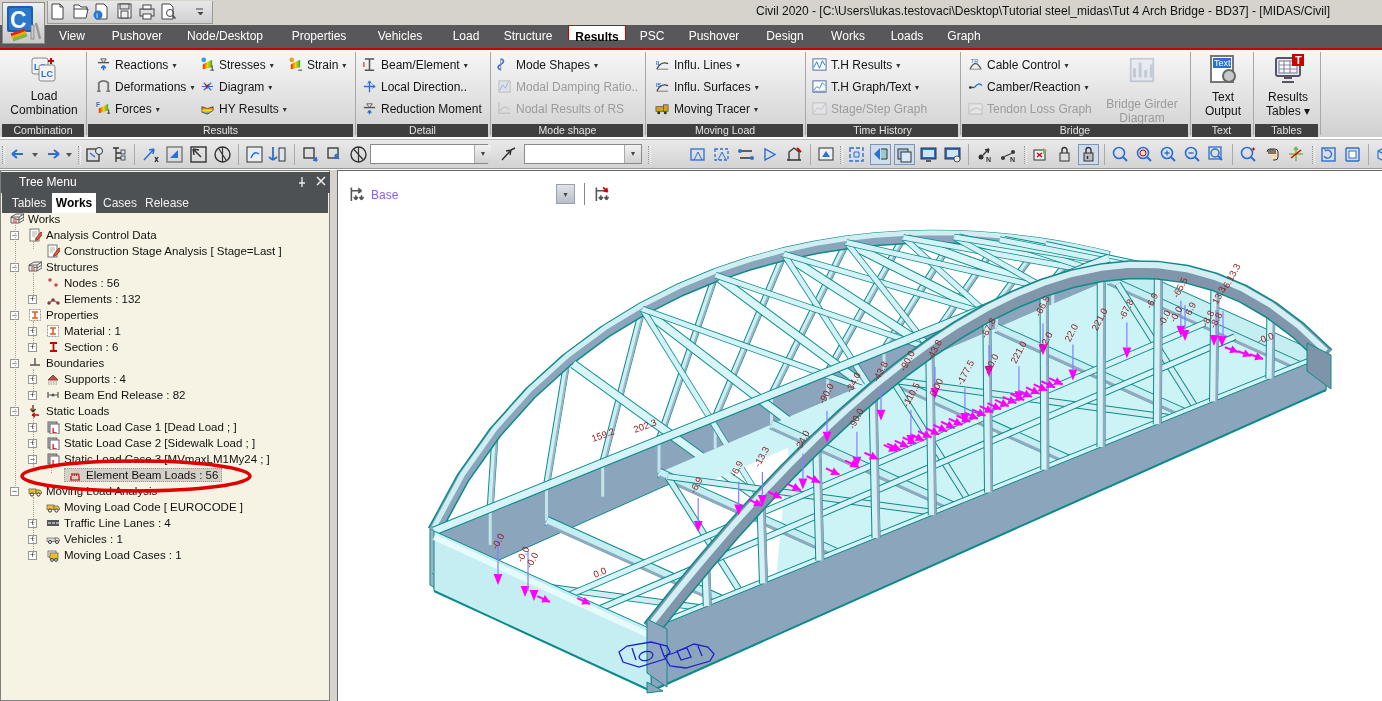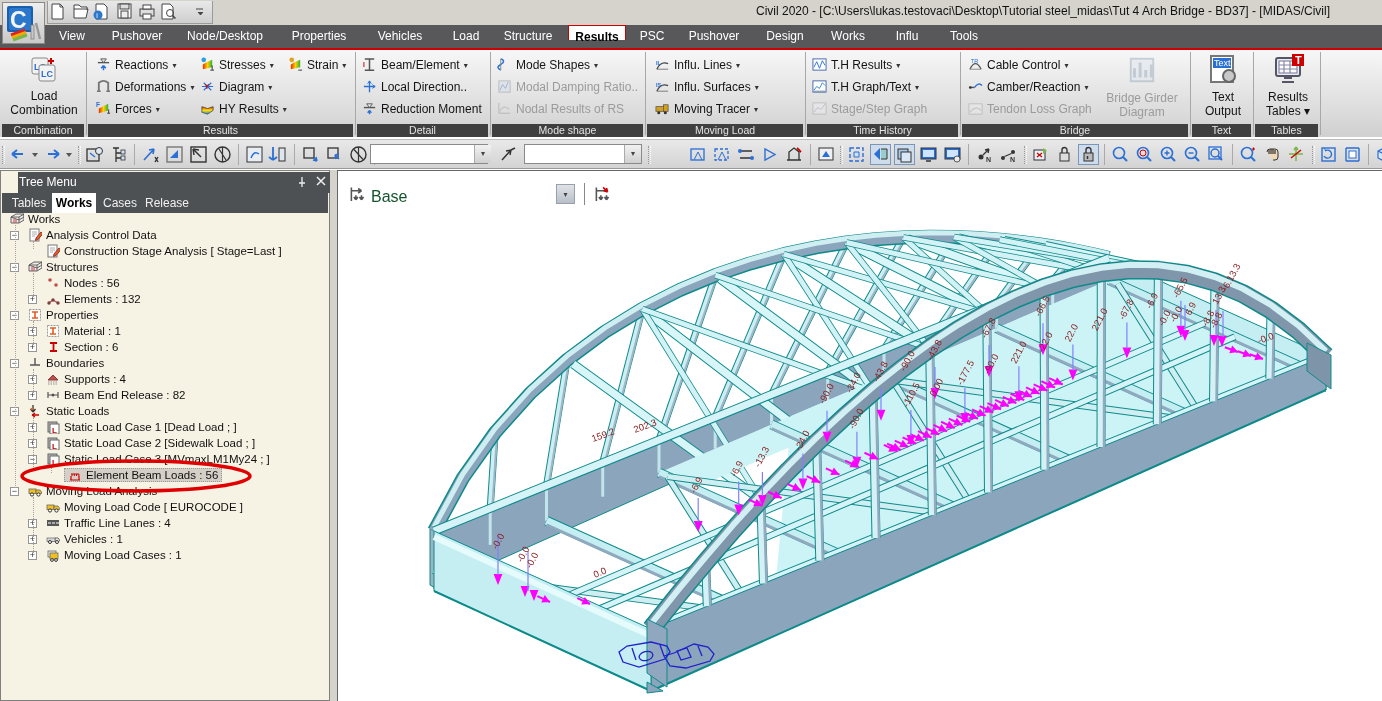--- a/index.html
+++ b/index.html
@@ -19,21 +19,21 @@
 .ritem{position:absolute;height:16px;font-size:12px;color:#141414;white-space:nowrap}
 .ritem .ic{display:inline-block;width:15px;height:15px;vertical-align:-3px;margin-right:4px}
 .ritem .car{font-size:8px;color:#333;margin-left:4px;vertical-align:1px}
 .bigbtn{position:absolute;text-align:center;font-size:12px;color:#141414}
 .gray{color:#9b9b9b}
 #toolbar{position:absolute;left:0;top:139px;width:1382px;height:30px;background:linear-gradient(#e9e9e9,#d3d3d3);border-top:1px solid #bbb;border-bottom:1px solid #999}
 .tbtn{position:absolute;top:4px;width:21px;height:21px}
 .tsep{position:absolute;top:4px;width:1px;height:21px;background:#aaa}
 .grip{position:absolute;top:6px;width:3px;height:18px;border-left:1px dotted #999;border-right:1px dotted #fff}
 #tree{position:absolute;left:0;top:170px;width:330px;height:531px;background:#f6f3e4;border:1px solid #7f7f7f}
-#treetitle{position:absolute;left:17px;top:1px;width:364px;height:21px;background:#4e5154;color:#fff;font-size:12px;line-height:21px;padding-left:1px}
+#treetitle{position:absolute;left:0;top:1px;width:364px;height:21px;background:#4e5154;color:#fff;font-size:12px;line-height:21px;padding-left:18px}
 #treetabs{position:absolute;left:1px;top:22px;width:326px;height:20px;background:#4e5154}
 #treetabs .tt{position:absolute;top:0;height:20px;line-height:20px;font-size:12px;color:#f0f0f0;text-align:center}
 #treetabs .sel{background:#fff;color:#000;font-weight:bold}
 #treebody{position:absolute;left:1px;top:42px;width:326px;height:486px;font-size:11.5px;color:#111}
 .trow{position:absolute;white-space:nowrap}
 .ebox{position:absolute;width:9px;height:9px;background:#fff;border:1px solid #969696;font-size:9px;line-height:7px;text-align:center;color:#333}
 #splitter{position:absolute;left:330px;top:170px;width:7px;height:531px;background:#d6d3cc}
 #canvas{position:absolute;left:337px;top:170px;width:1045px;height:531px;background:#fff;border-left:1px solid #666;border-top:1px solid #666}
 #basebar{position:absolute;left:337px;top:170px;width:1045px;height:40px}
 </style></head>
@@ -78,22 +78,22 @@
       <div class="tab" style="left:180px;width:90px">Node/Desktop</div>
       <div class="tab" style="left:283px;width:72px">Properties</div>
       <div class="tab" style="left:366px;width:68px">Vehicles</div>
       <div class="tab" style="left:442px;width:48px">Load</div>
       <div class="tab" style="left:498px;width:60px">Structure</div>
       <div class="tab sel" style="left:568px;width:58px">Results</div>
       <div class="tab" style="left:630px;width:44px">PSC</div>
       <div class="tab" style="left:682px;width:64px">Pushover</div>
       <div class="tab" style="left:757px;width:56px">Design</div>
       <div class="tab" style="left:822px;width:52px">Works</div>
-      <div class="tab" style="left:882px;width:50px">Influ</div>
-      <div class="tab" style="left:939px;width:50px">Tools</div>
+      <div class="tab" style="left:882px;width:50px">Loads</div>
+      <div class="tab" style="left:939px;width:50px">Graph</div>
     </div>
 <div id="redline"></div>
 <div id="ribbon"><svg width="0" height="0">
         <defs>
           <linearGradient id="rg1" x1="0" y1="0" x2="1" y2="0">
             <stop offset="0" stop-color="#e03000"></stop>
             <stop offset="0.5" stop-color="#ffd000"></stop>
             <stop offset="1" stop-color="#30b030"></stop>
           </linearGradient>
           <linearGradient id="rg2" x1="0" y1="0" x2="0" y2="1">
@@ -187,21 +187,21 @@
           <rect x="10" y="10" width="16" height="16" rx="2" fill="#f2f2f2" stroke="#888"></rect>
           <text x="12" y="22" font-size="9" fill="#2a6fd6" font-weight="bold">LC</text>
           <path d="M22 3 v6 M19 6 h6" stroke="#c00" stroke-width="2"></path>
         </svg>
 <div style="margin-top:1px">Load<br>Combination</div></div>
 <div class="bigbtn gray" style="left:1096px;top:5px;width:92px">
 <svg width="30" height="30" viewBox="0 0 16 16" opacity="0.5">
           <rect x="2" y="2" width="12" height="12" fill="#dfe7ef" stroke="#9ab"></rect>
           <path d="M4 12 v-5 M7 12 v-8 M10 12 v-4 M13 12 v-7" stroke="#9ab" stroke-width="1.6"></path>
         </svg>
-<div style="margin-top:3px">Bridge Girder<br>Diagram</div></div>
+<div style="margin-top:9px">Bridge Girder<br>Diagram</div></div>
 <div class="bigbtn" style="left:1194px;top:4px;width:58px">
 <svg width="32" height="32" viewBox="0 0 16 16">
           <rect x="2" y="1" width="11" height="13" fill="#fff" stroke="#777"></rect>
           <rect x="3" y="2" width="9" height="5" fill="#2a6fd6"></rect>
           <text x="3.5" y="6.2" font-size="4.5" fill="#fff">Text</text>
           <circle cx="11" cy="11" r="3" fill="#c8c8c8" stroke="#666"></circle>
         </svg>
 <div style="margin-top:1px">Text<br>Output</div></div>
 <div class="bigbtn" style="left:1258px;top:4px;width:60px">
 <svg width="32" height="32" viewBox="0 0 16 16">
@@ -992,20 +992,20 @@
           <path d="M631 647 l4 12 M659 644 l4 11"></path>
           <path d="M663 655 l10 -3 20 -9 14 3 6 7 -4 7 -24 7 -16 -2 z"></path>
           <path d="M676 650 l10 -3 4 9 -10 3 z"></path>
           <path d="M697 645 l4 10"></path>
         </g>
       </svg></div>
 <div id="basebar">
       <svg class="abs" style="left:11px;top:14px" width="18" height="18" viewBox="0 0 16 16">
         <path d="M3 3 v12 M3 6 h9 M12 6 l-3 -2 M12 6 l-3 2 M7 10 v4 M7 14 l-1.8 -2.5 M7 14 l1.8 -2.5 M12 10 v4 M12 14 l-1.8 -2.5 M12 14 l1.8 -2.5" stroke="#555" stroke-width="1.4" fill="none"></path>
       </svg>
-      <div class="abs" style="left:34px;top:18px;font-size:16px;color:#14532d">Base</div>
+      <div class="abs" style="left:34px;top:18px;font-size:12px;color:#8b5cf6">Base</div>
       <div class="abs" style="left:219px;top:14px;width:19px;height:20px;background:linear-gradient(#dfe3e8,#b9bfc8);border:1px solid #98a0ac;text-align:center;font-size:8px;line-height:19px;color:#444">▾</div>
       <div class="abs" style="left:247px;top:13px;width:1px;height:22px;background:#888"></div>
       <svg class="abs" style="left:256px;top:14px" width="18" height="18" viewBox="0 0 16 16">
         <path d="M3 3 v12 M3 6 h8 M7 10 v4 M7 14 l-1.8 -2.5 M7 14 l1.8 -2.5 M12 10 v4 M12 14 l-1.8 -2.5 M12 14 l1.8 -2.5" stroke="#555" stroke-width="1.4" fill="none"></path>
         <path d="M9 3 l4 4 M13 7 l-1 -3.5 M13 7 l-3.5 -1" stroke="#c00" stroke-width="1.4" fill="none"></path>
       </svg>
     </div>
 </div>
 </body></html>

